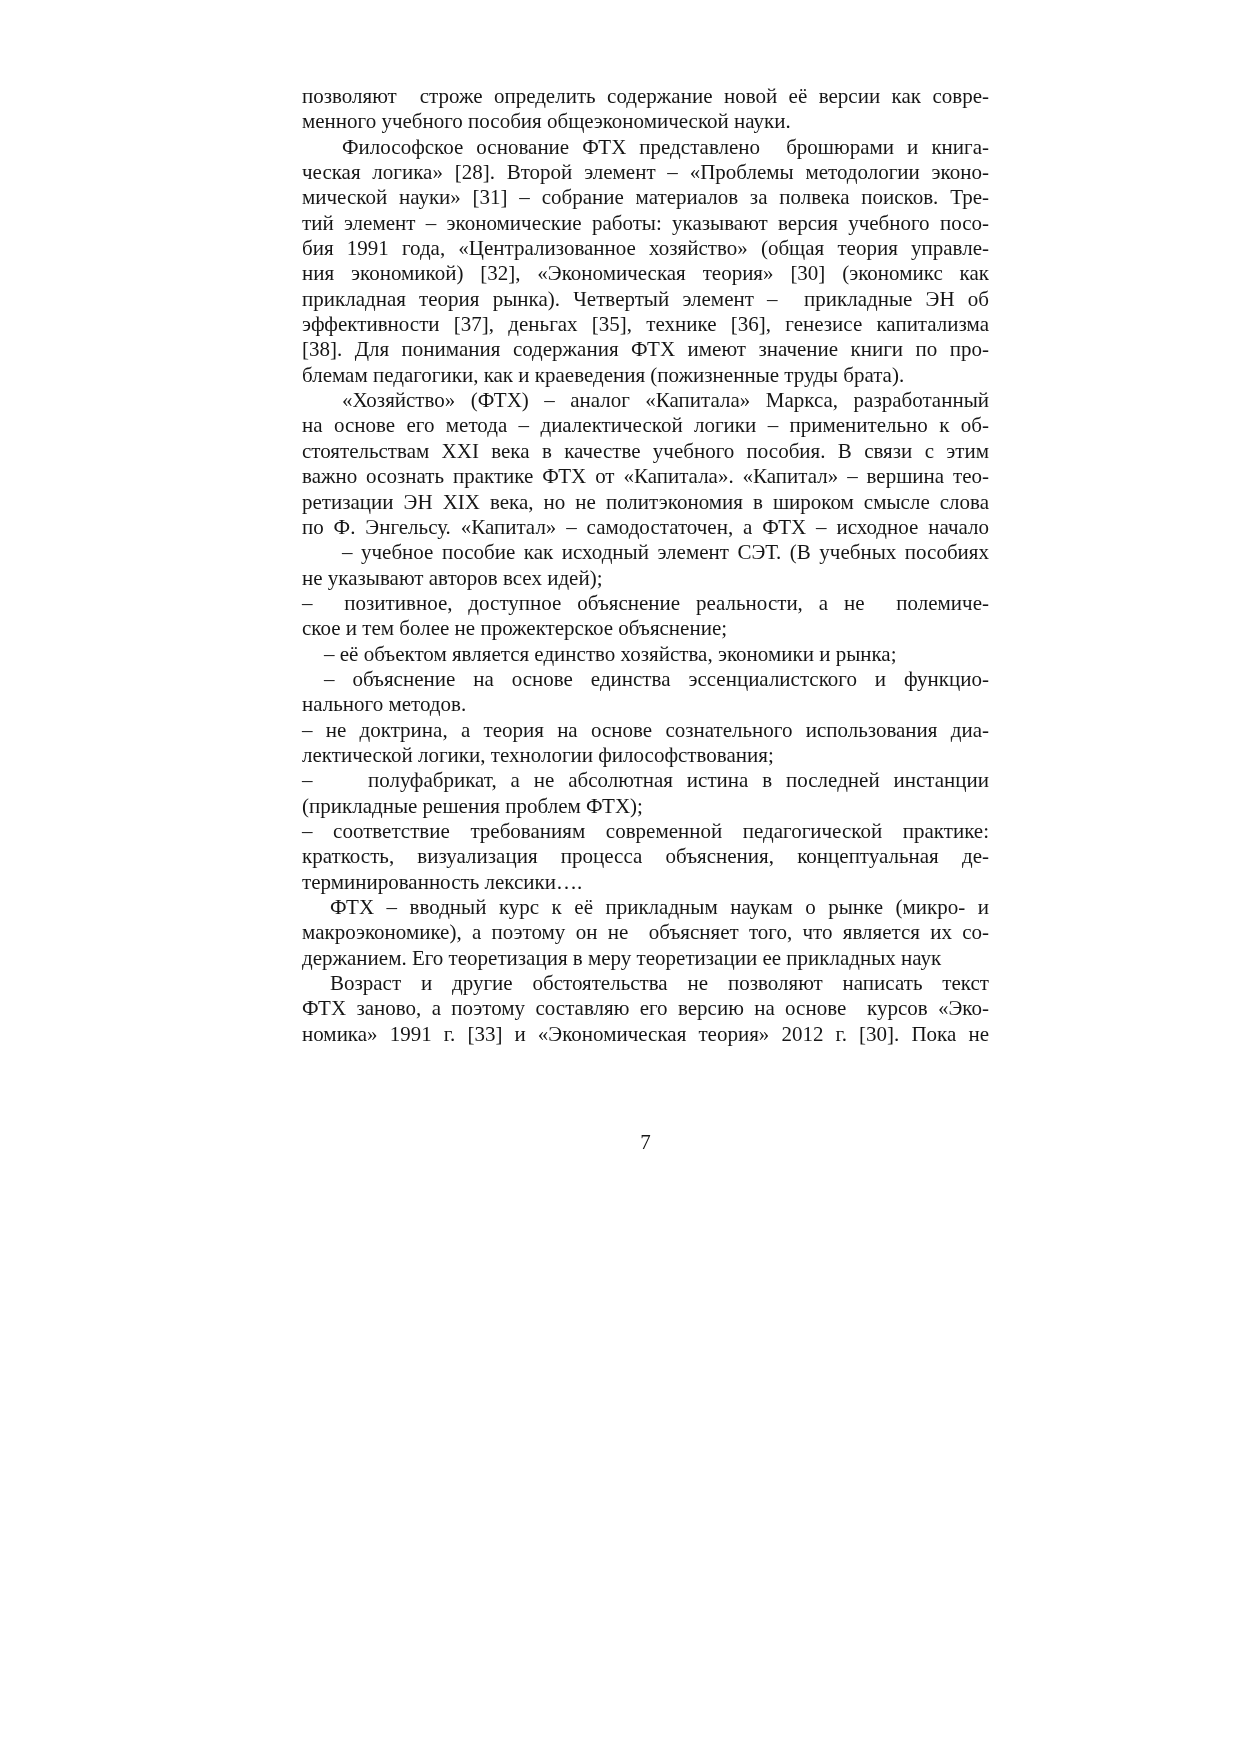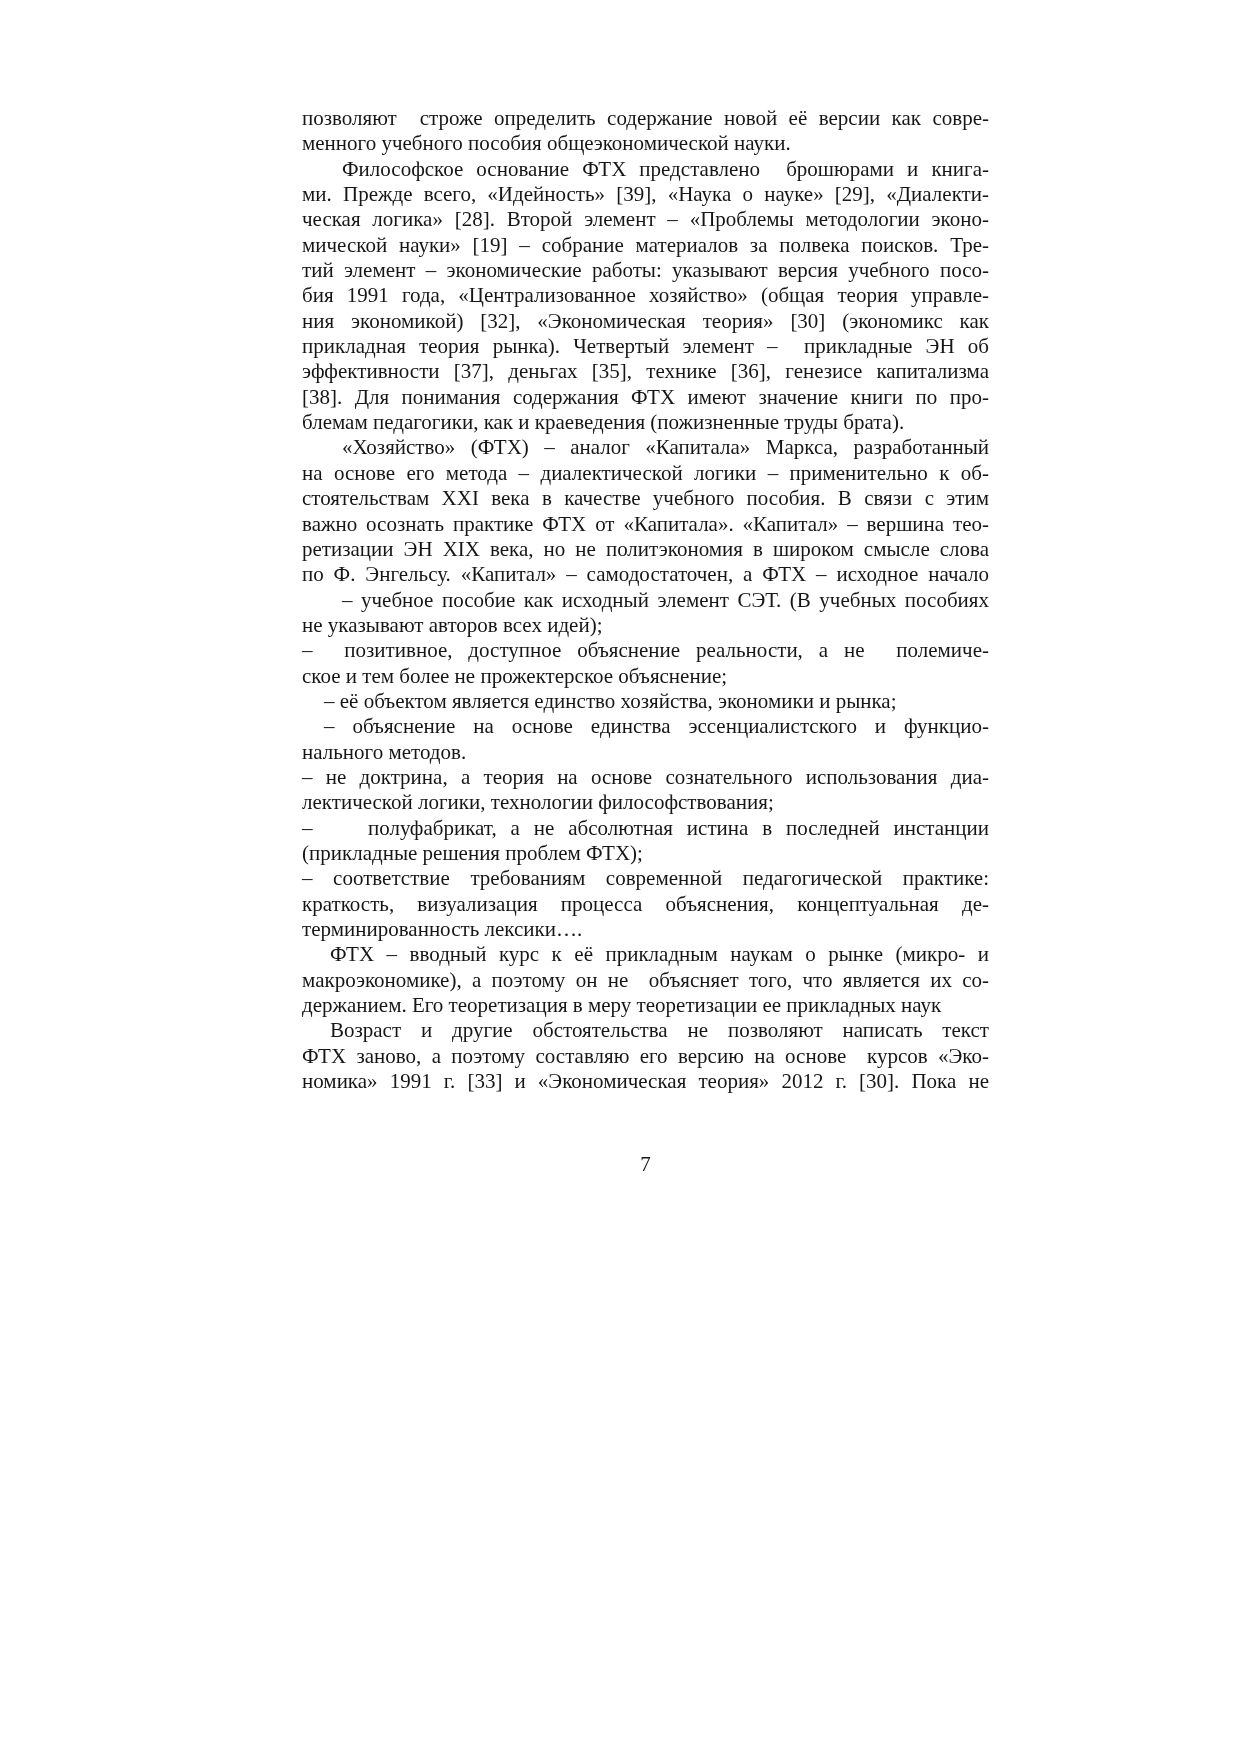--- a/index.html
+++ b/index.html
@@ -8,21 +8,20 @@
     background: #ffffff;
   }
   .page {
     position: relative;
     width: 1241px;
     height: 1708px;
     background: #ffffff;
     font-family: "Liberation Serif", serif;
     color: #161616;
     overflow: hidden;
-    margin-top: 22px;
   }
   .text-block {
     position: absolute;
     left: 302px;
     top: 84px;
     width: 687px;
     font-size: 21px;
     line-height: 25.35px;
   }
   .line {
@@ -46,23 +45,22 @@
   }
 </style>
 </head>
 <body>
 
 <div class="page">
   <div class="text-block" id="text-block">
       <div class="line">позволяют &nbsp;строже определить содержание новой её версии как совре-</div>
       <div class="line para-end">менного учебного пособия общеэкономической науки.</div>
       <div class="line" style="padding-left: 40px;">Философское основание ФТХ представлено &nbsp;брошюрами и книга-</div>
-      <div class="line">ми. Прежде всего, «Идейность» [39], «Наука о науке» [29], «Диалекти-</div>
       <div class="line">ческая логика» [28]. Второй элемент – «Проблемы методологии эконо-</div>
-      <div class="line">мической науки» [19] – собрание материалов за полвека поисков. Тре-</div>
+      <div class="line">мической науки» [31] – собрание материалов за полвека поисков. Тре-</div>
       <div class="line">тий элемент – экономические работы: указывают версия учебного посо-</div>
       <div class="line">бия 1991 года, «Централизованное хозяйство» (общая теория управле-</div>
       <div class="line">ния экономикой) [32], «Экономическая теория» [30] (экономикс как</div>
       <div class="line">прикладная теория рынка). Четвертый элемент – &nbsp;прикладные ЭН об</div>
       <div class="line">эффективности [37], деньгах [35], технике [36], генезисе капитализма</div>
       <div class="line">[38]. Для понимания содержания ФТХ имеют значение книги по про-</div>
       <div class="line para-end">блемам педагогики, как и краеведения (пожизненные труды брата).</div>
       <div class="line" style="padding-left: 40px;">«Хозяйство» (ФТХ) – аналог «Капитала» Маркса, разработанный</div>
       <div class="line">на основе его метода – диалектической логики – применительно к об-</div>
       <div class="line">стоятельствам XXI века в качестве учебного пособия. В связи с этим</div>

